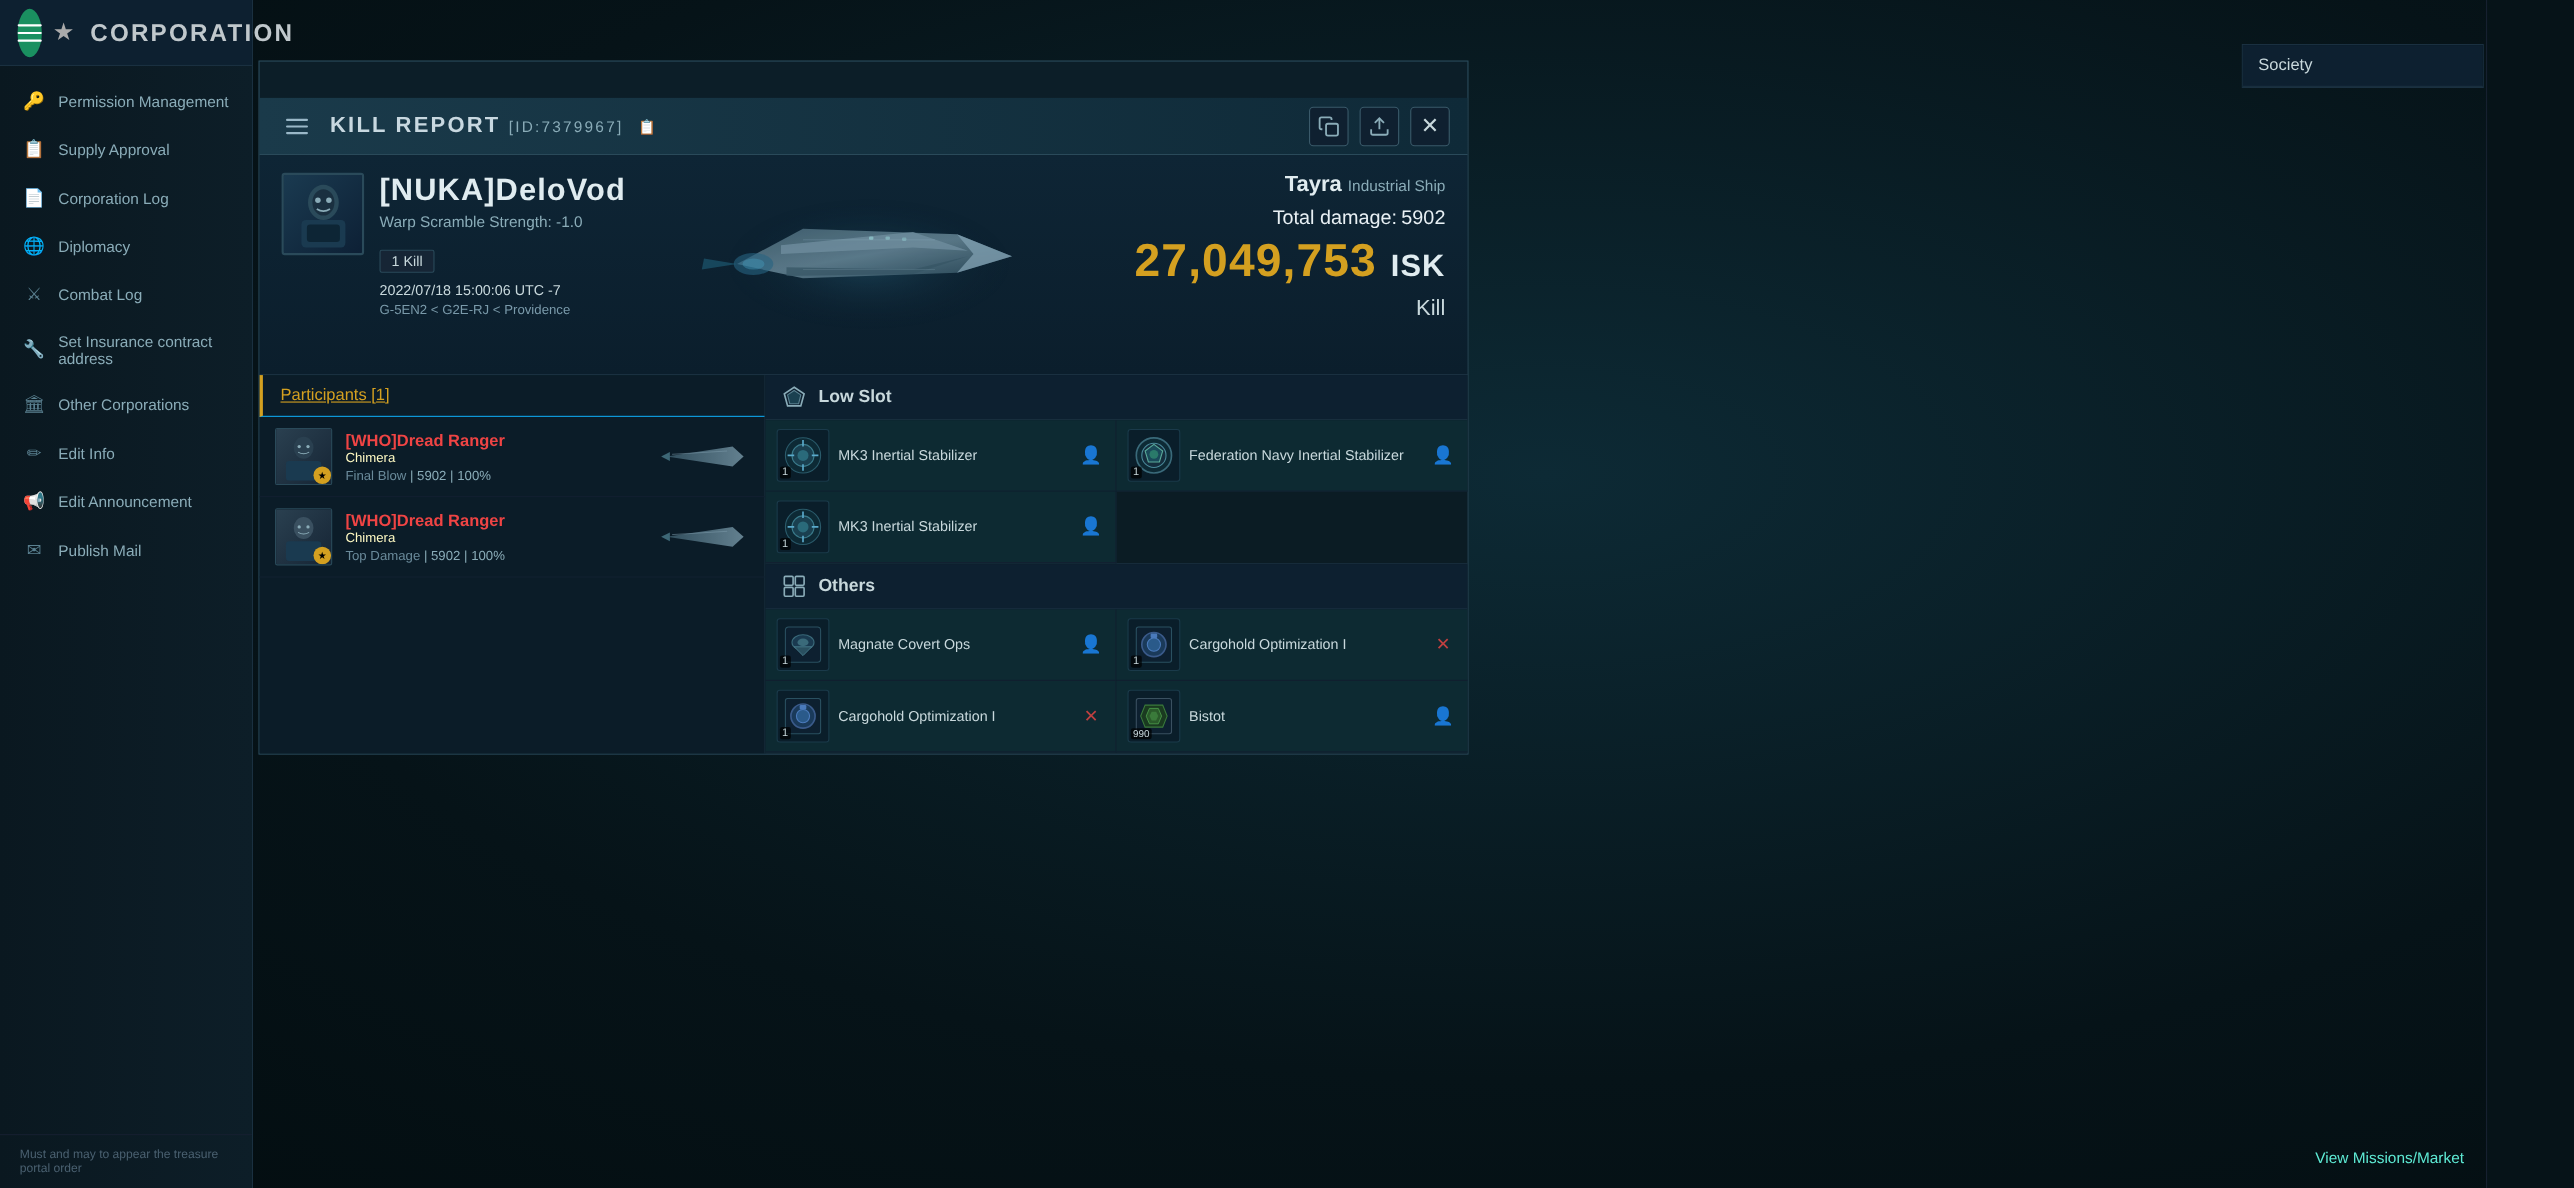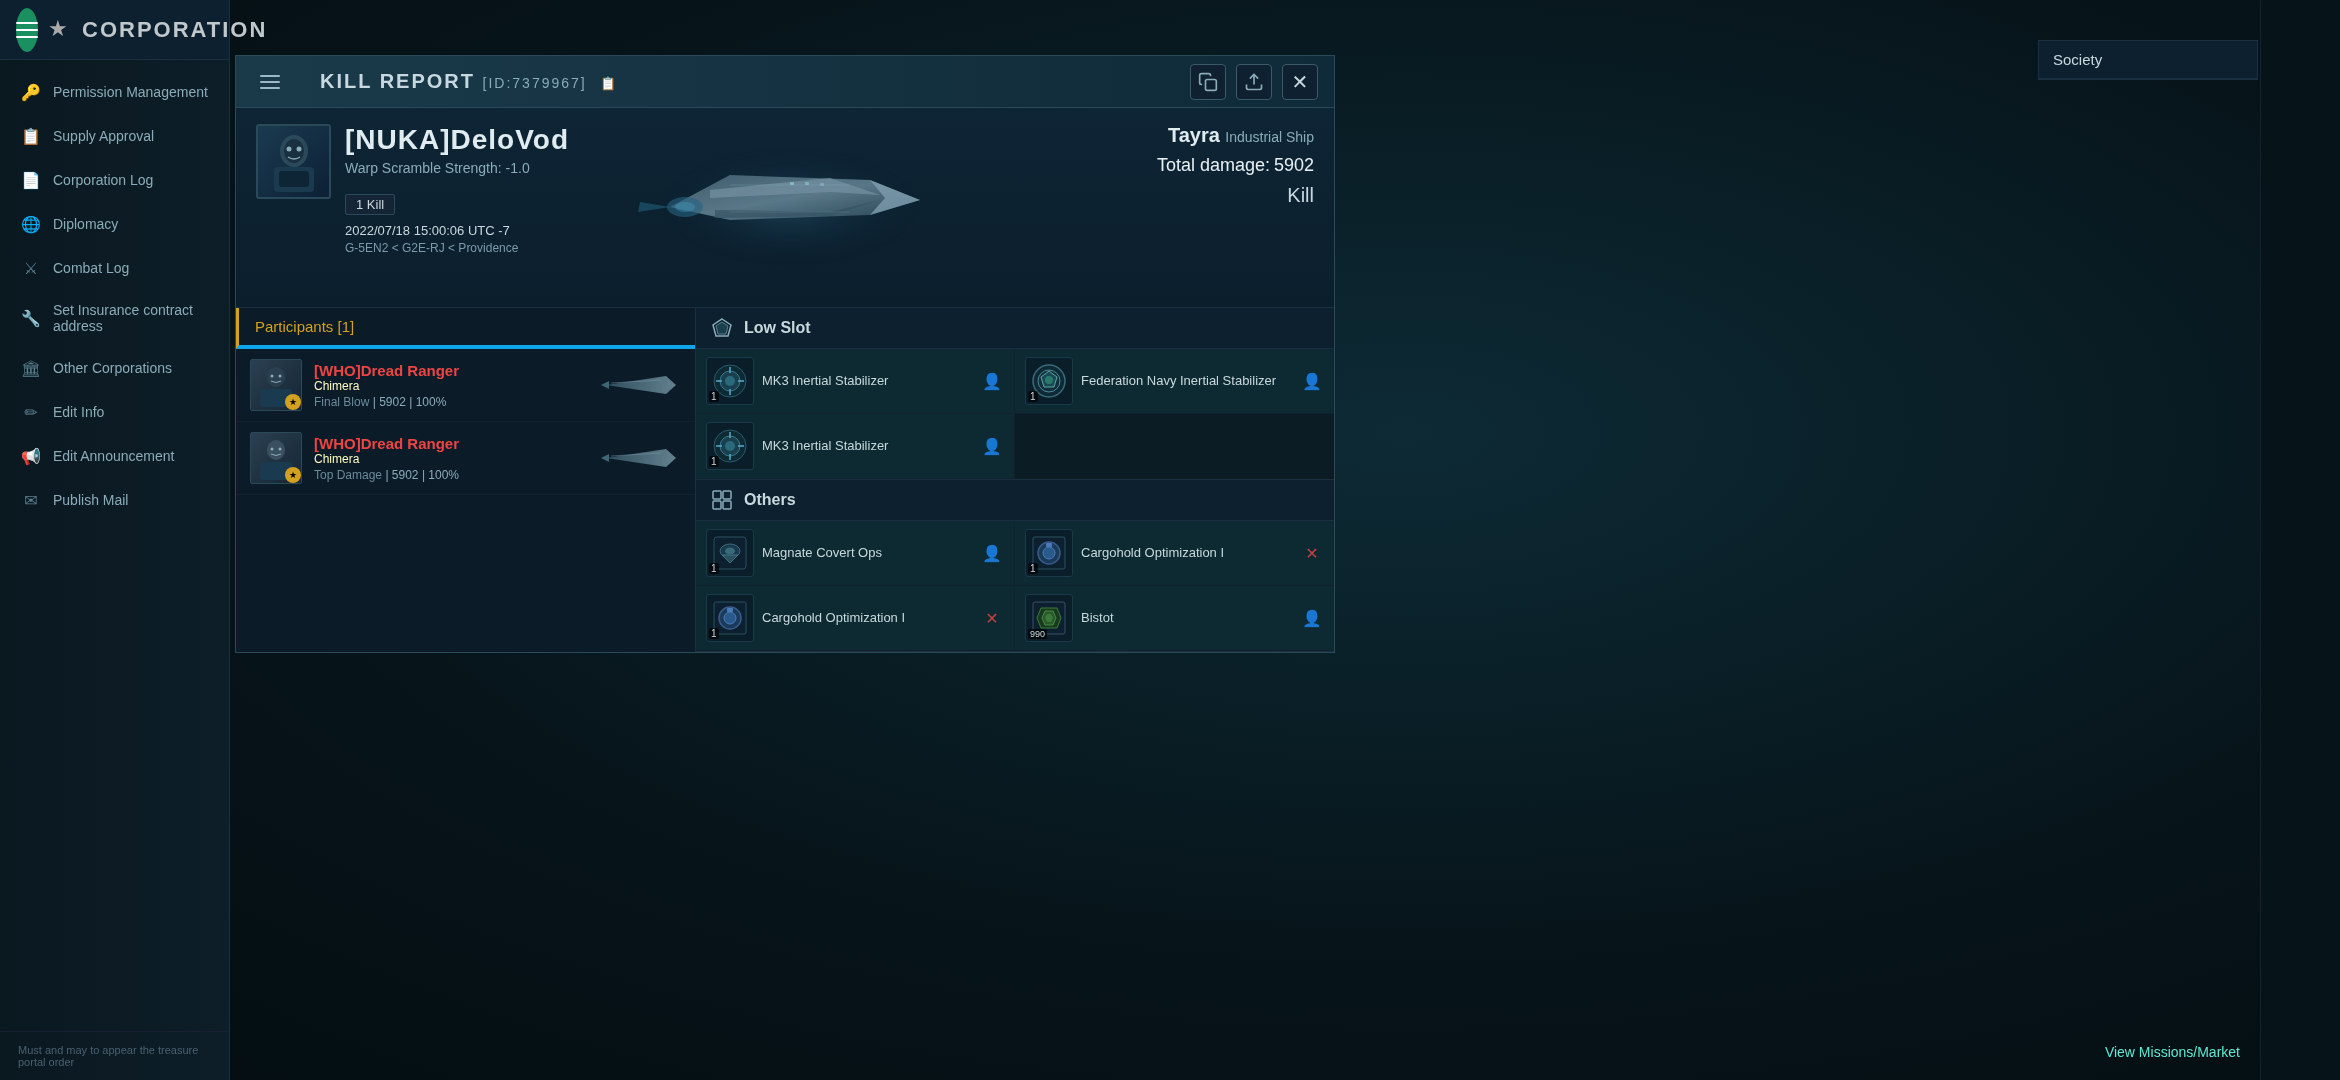--- a/index.html
+++ b/index.html
@@ -174,21 +174,22 @@
       flex-direction: column;
     }
 
     .kr-header {
       display: flex;
       align-items: center;
       background: linear-gradient(to right, #1a3a4a, #0f2a38);
       padding: 16px 16px;
       height: 52px;
       border-bottom: 1px solid #2a4a5a;
-      gap: 32px;
+      gap: 12px;
+      margin-top: 33px;
     }
 
     .kr-menu-btn {
       width: 36px;
       height: 36px;
       display: flex;
       flex-direction: column;
       align-items: center;
       justify-content: center;
       gap: 4px;
@@ -407,22 +408,23 @@
       width: 460px;
       flex-shrink: 0;
       border-right: 1px solid #1a3040;
       background: #0b1c28;
     }
 
     .kr-section-header {
       padding: 10px 16px;
       font-size: 15px;
       color: #d4a020;
-      border-bottom: 4px solid #0ea5e9;
+      border-bottom: 1px solid #0ea5e9;
       border-left: 3px solid #d4a020;
+      text-decoration: underline;
     }
 
     .participant-row {
       display: flex;
       align-items: center;
       padding: 10px 14px;
       border-bottom: 1px solid #122030;
       gap: 12px;
     }
 
@@ -811,20 +813,24 @@
 
     <div class="kr-value-area">
       <div>
         <span class="kr-ship-name">Tayra</span>
         <span class="kr-ship-type" style="margin-left: 1px;">Industrial Ship</span>
       </div>
       <div class="kr-damage">
         <span>Total damage:</span>
         <span>5902</span>
       </div>
+      <div class="kr-isk">
+        <span>27,049,753</span>
+        <span class="kr-isk-unit">ISK</span>
+      </div>
       <div class="kr-kill-label">Kill</div>
     </div>
   </div>
 
   <div class="kr-bottom">
 
     <div class="kr-participants">
       <div class="kr-section-header">Participants [1]</div>
 
       <div class="participant-row">

